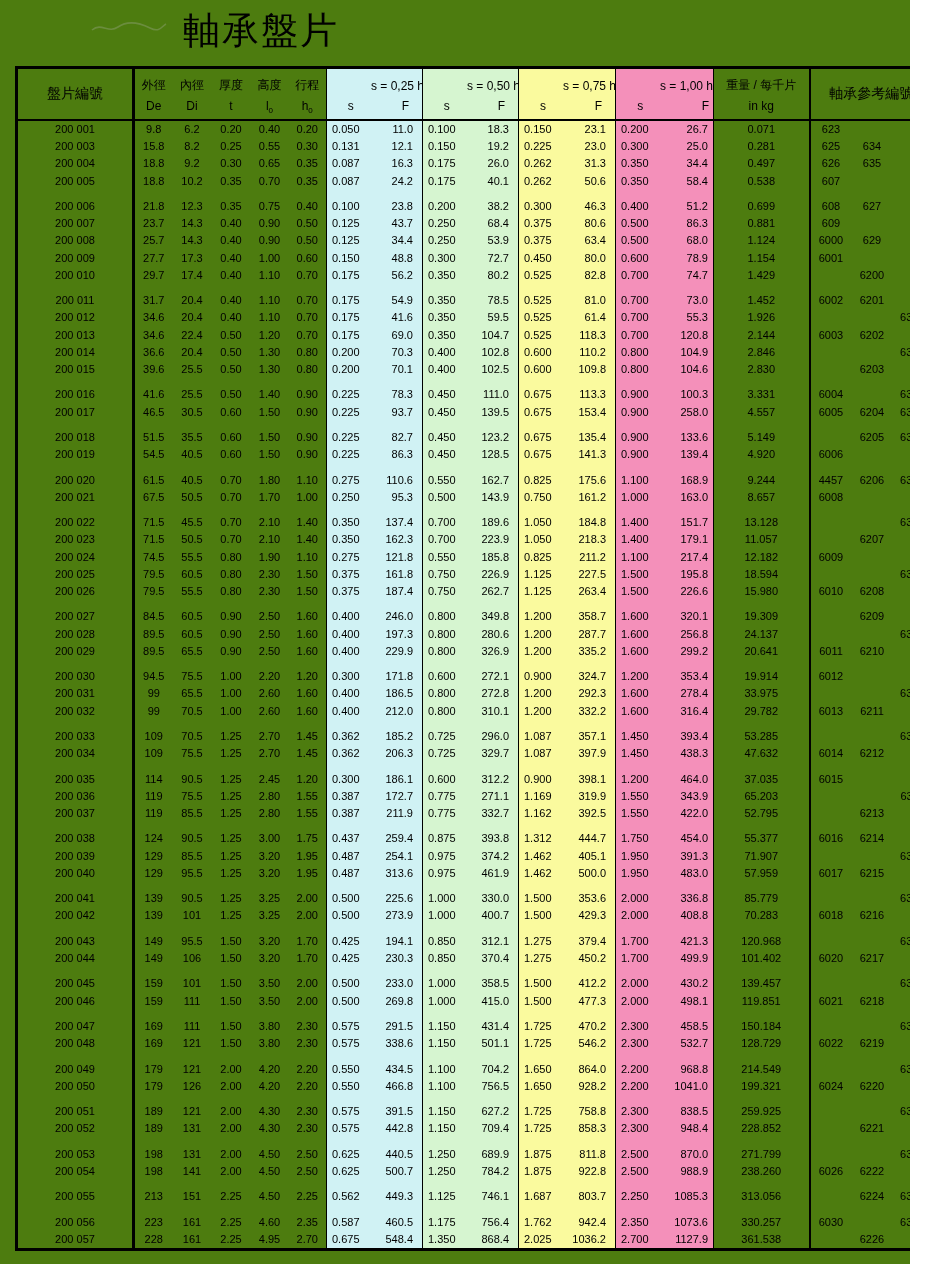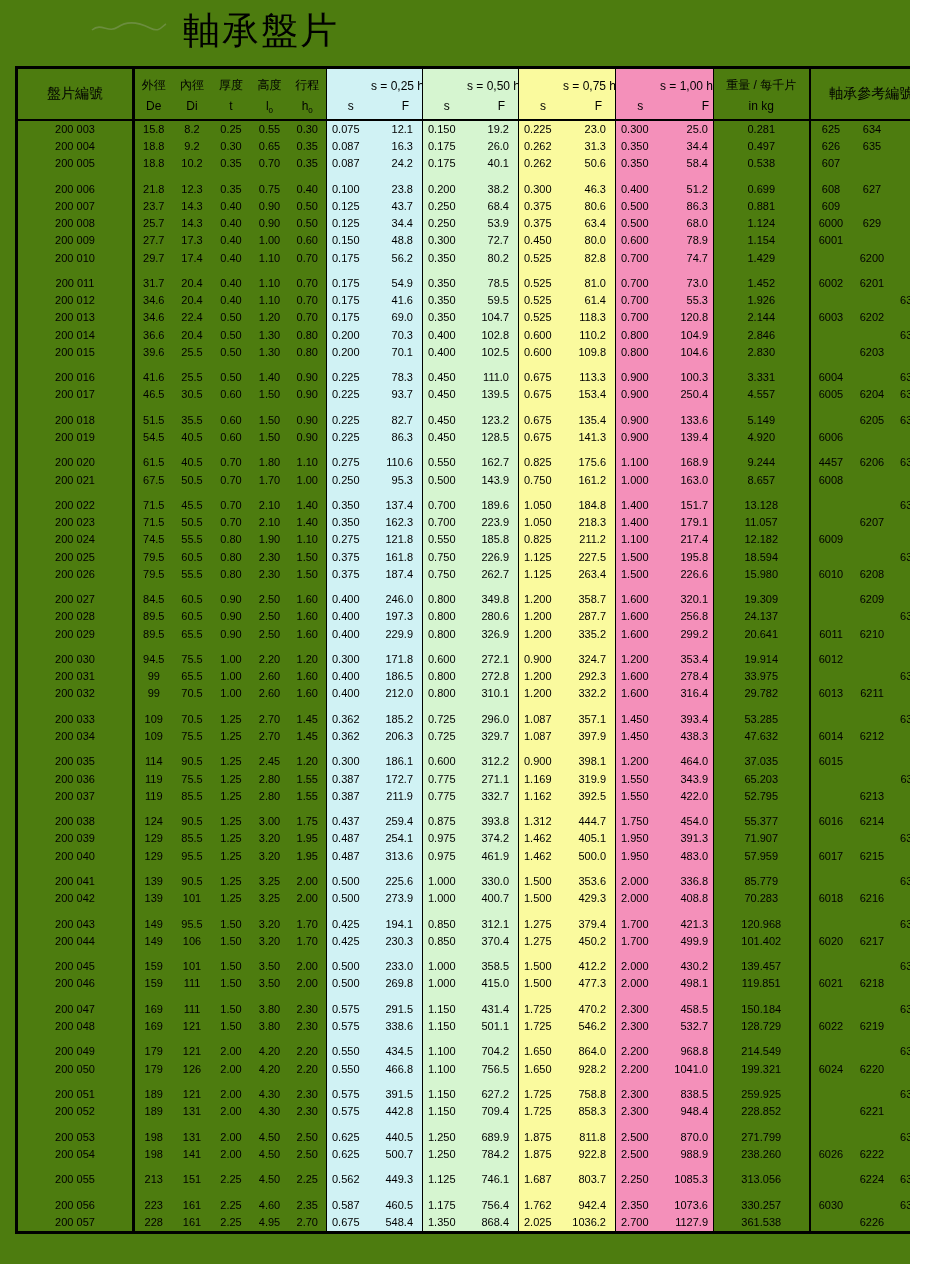--- a/index.html
+++ b/index.html
@@ -119,27 +119,47 @@
         </th>
         <th class="bl">
           <span class="zh">重量 / 每千片</span>
           <span class="sym">in kg</span>
         </th>
         <th colspan="3" class="bl2 vmid">軸承參考編號</th>
       </tr>
     </thead>
     <tbody>
         <tr>
+          <td class="c-no br3">200 001</td>
+          <td class="c-dim">9.8</td>
+          <td class="c-dim">6.2</td>
+          <td class="c-dim">0.20</td>
+          <td class="c-dim">0.40</td>
+          <td class="c-dim">0.20</td>
+          <td class="c-s c25 bl">0.050</td>
+          <td class="c-f c25">11.0</td>
+          <td class="c-s c50 bl">0.100</td>
+          <td class="c-f c50">18.3</td>
+          <td class="c-s c75 bl">0.150</td>
+          <td class="c-f c75">23.1</td>
+          <td class="c-s c100 bl">0.200</td>
+          <td class="c-f c100">26.7</td>
+          <td class="c-wt bl">0.071</td>
+          <td class="c-ref bl2">623</td>
+          <td class="c-ref"></td>
+          <td class="c-ref"></td>
+        </tr>
+        <tr>
           <td class="c-no br3">200 003</td>
           <td class="c-dim">15.8</td>
           <td class="c-dim">8.2</td>
           <td class="c-dim">0.25</td>
           <td class="c-dim">0.55</td>
           <td class="c-dim">0.30</td>
-          <td class="c-s c25 bl">0.075</td>
+          <td class="c-s c25 bl">0.131</td>
           <td class="c-f c25">12.1</td>
           <td class="c-s c50 bl">0.150</td>
           <td class="c-f c50">19.2</td>
           <td class="c-s c75 bl">0.225</td>
           <td class="c-f c75">23.0</td>
           <td class="c-s c100 bl">0.300</td>
           <td class="c-f c100">25.0</td>
           <td class="c-wt bl">0.281</td>
           <td class="c-ref bl2">625</td>
           <td class="c-ref">634</td>
@@ -472,21 +492,21 @@
           <td class="c-dim">0.60</td>
           <td class="c-dim">1.50</td>
           <td class="c-dim">0.90</td>
           <td class="c-s c25 bl">0.225</td>
           <td class="c-f c25">93.7</td>
           <td class="c-s c50 bl">0.450</td>
           <td class="c-f c50">139.5</td>
           <td class="c-s c75 bl">0.675</td>
           <td class="c-f c75">153.4</td>
           <td class="c-s c100 bl">0.900</td>
-          <td class="c-f c100">250.4</td>
+          <td class="c-f c100">258.0</td>
           <td class="c-wt bl">4.557</td>
           <td class="c-ref bl2">6005</td>
           <td class="c-ref">6204</td>
           <td class="c-ref">6303</td>
         </tr>
         <tr class="spacer">
           <td class="c-no br3"></td>
           <td class="c-dim"></td>
           <td class="c-dim"></td>
           <td class="c-dim"></td>

